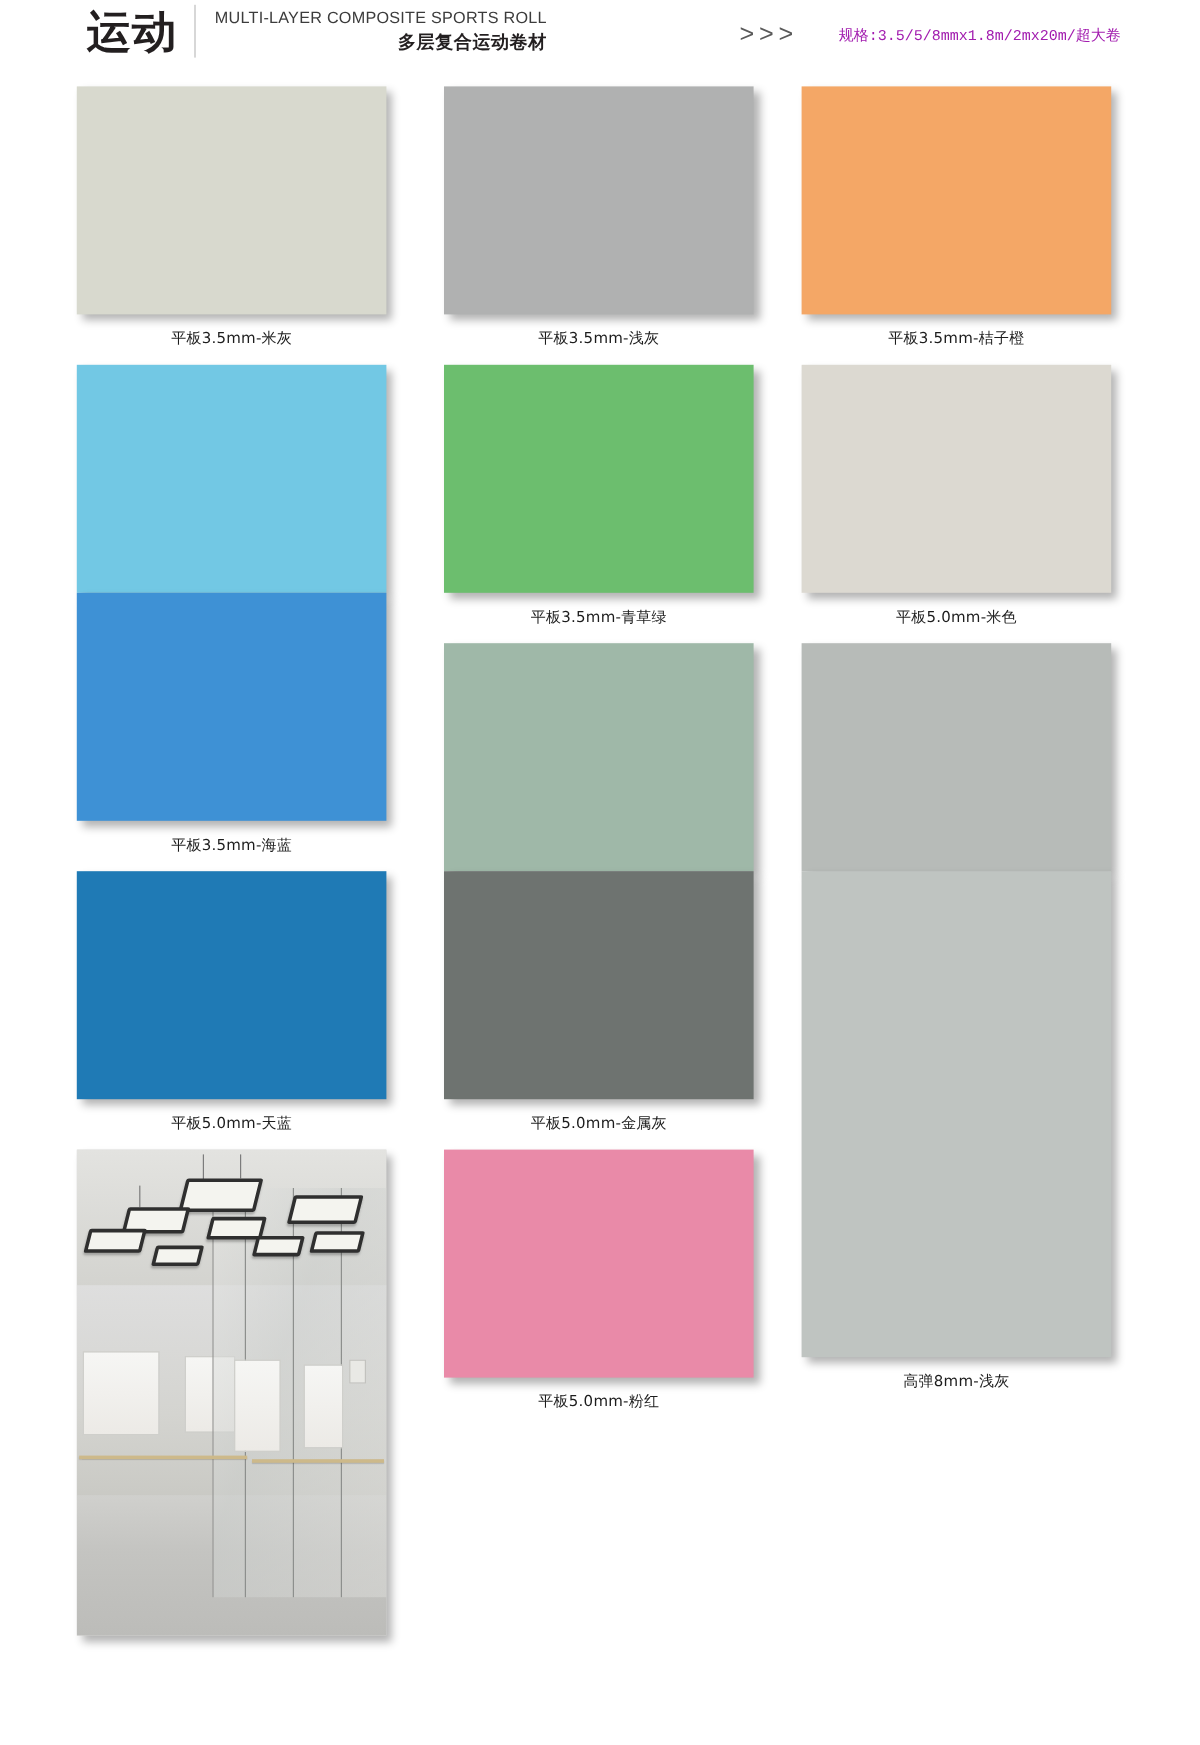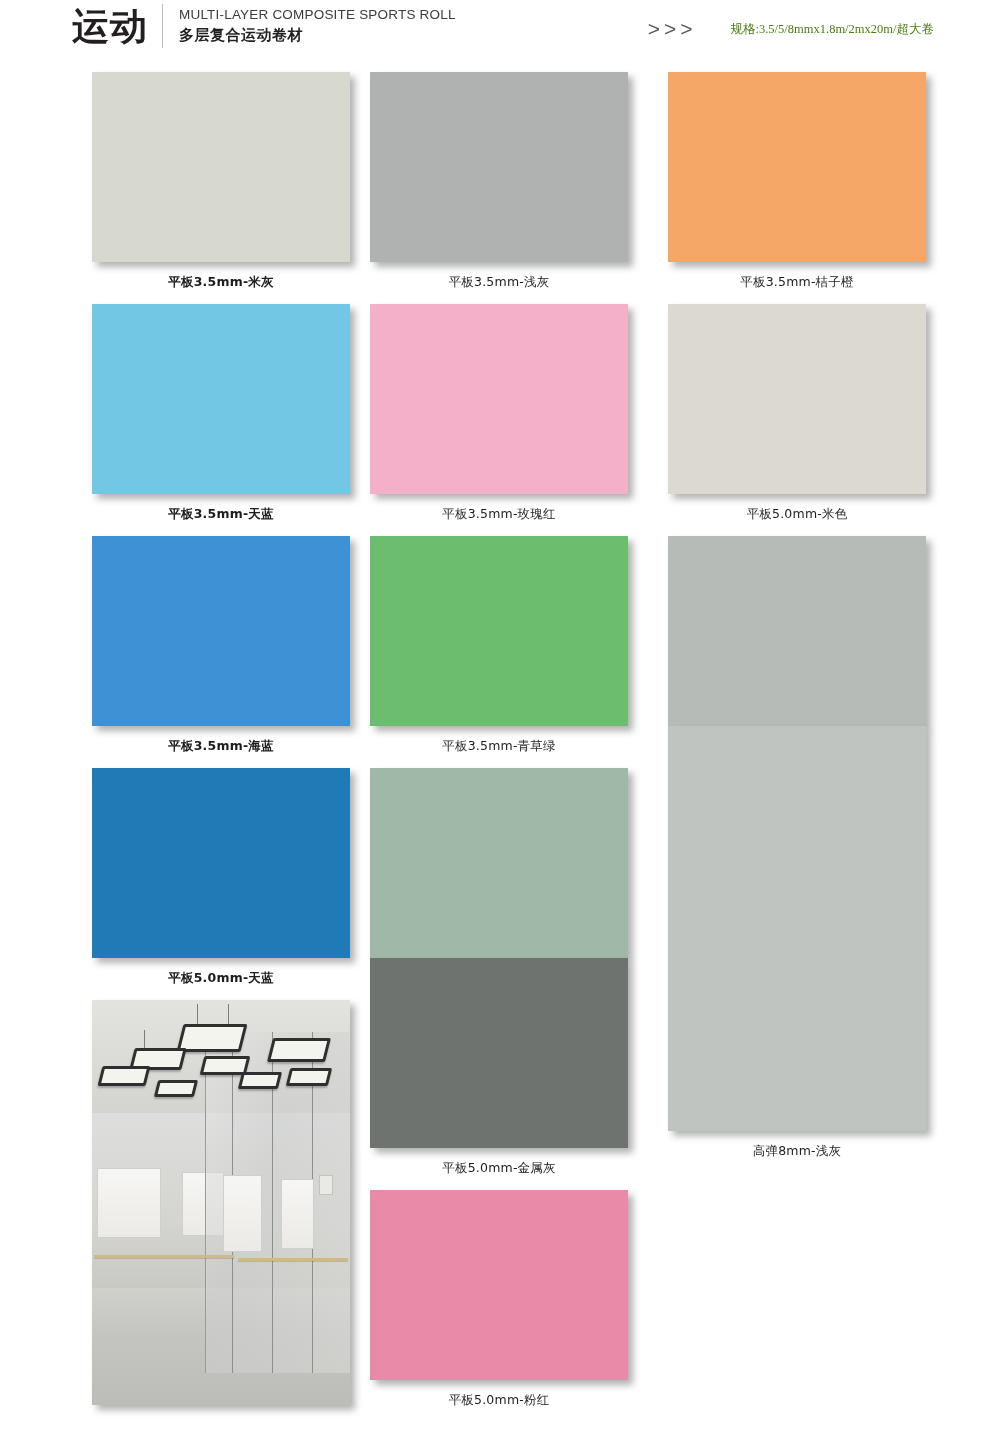--- a/index.html
+++ b/index.html
@@ -38,20 +38,21 @@
     width: 1px;
     height: 44px;
     background: #bdbdbd;
     margin: 0 16px 0 14px;
   }
   .brand-text-block {
     display: flex;
     flex-direction: column;
     justify-content: center;
     gap: 4px;
+    align-items: flex-end;
   }
   .brand-en {
     font-size: 13.5px;
     color: #3c3c3c;
     letter-spacing: 0.2px;
     white-space: nowrap;
   }
   .brand-sub {
     font-size: 15px;
     color: #231f20;
@@ -69,38 +70,38 @@
   }
   .chevrons {
     font-size: 21px;
     color: #5a5a5a;
     letter-spacing: 4px;
     font-weight: 300;
     margin-right: 34px;
   }
   .spec-text {
     font-size: 12.5px;
-    color: #4d7c0f;
+    color: #a21caf;
     white-space: nowrap;
-    font-family: Liberation Serif, serif;
+    font-family: Liberation Mono, monospace;
   }
 
   
   .grid {
     position: absolute;
     left: 0;
     top: 72px;
     width: 1000px;
   }
   .col {
     position: absolute;
     top: 0;
     width: 260px;
   }
-  .col-1 { left: 92px; font-weight: bold; }
+  .col-1 { left: 64px; }
   .col-2 { left: 370px; }
   .col-3 { left: 668px; }
 
   .cell {
     position: relative;
     margin-bottom: 0;
   }
   .swatch {
     width: 258px;
     height: 190px;
@@ -207,21 +208,20 @@
 
   <div class="col col-1">
 
     <div class="cell">
       <div class="swatch" style="background:#d8d9ce"></div>
       <div class="caption">平板3.5mm-米灰</div>
     </div>
 
     <div class="cell">
       <div class="swatch" style="background:#72c8e4"></div>
-      <div class="caption">平板3.5mm-天蓝</div>
     </div>
 
     <div class="cell">
       <div class="swatch" style="background:#3e91d5"></div>
       <div class="caption">平板3.5mm-海蓝</div>
     </div>
 
     <div class="cell">
       <div class="swatch" style="background:#1f7ab5"></div>
       <div class="caption">平板5.0mm-天蓝</div>
@@ -267,24 +267,20 @@
 
   </div>
 
   <div class="col col-2">
 
     <div class="cell">
       <div class="swatch" style="background:#b0b1b1"></div>
       <div class="caption">平板3.5mm-浅灰</div>
     </div>
 
-    <div class="cell">
-      <div class="swatch" style="background:#f3b0c8"></div>
-      <div class="caption">平板3.5mm-玫瑰红</div>
-    </div>
 
     <div class="cell">
       <div class="swatch" style="background:#6cbe6e"></div>
       <div class="caption">平板3.5mm-青草绿</div>
     </div>
 
     <div class="cell">
       <div class="swatch" style="background:#9fb8a8"></div>
     </div>
 

